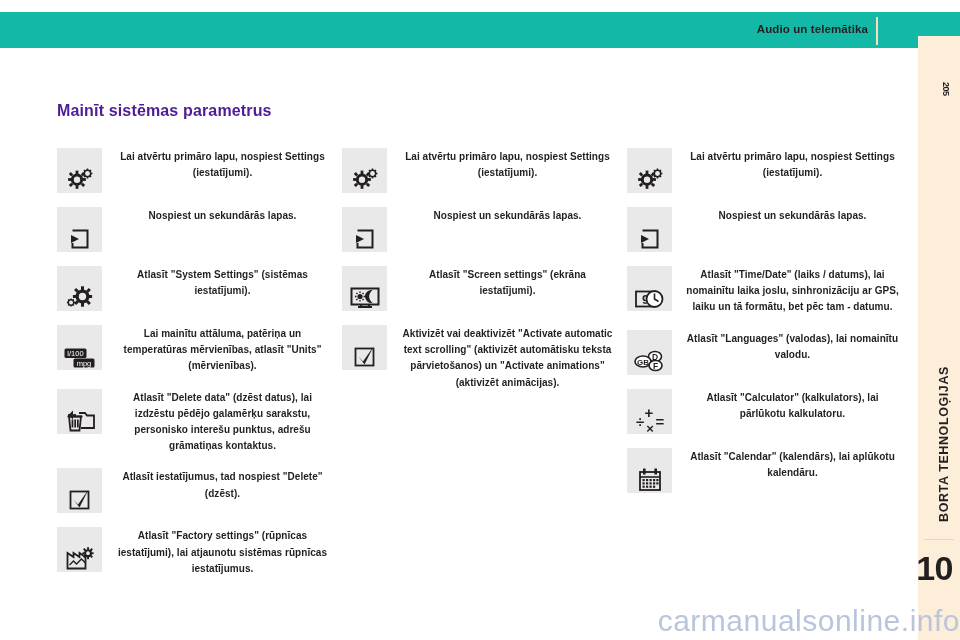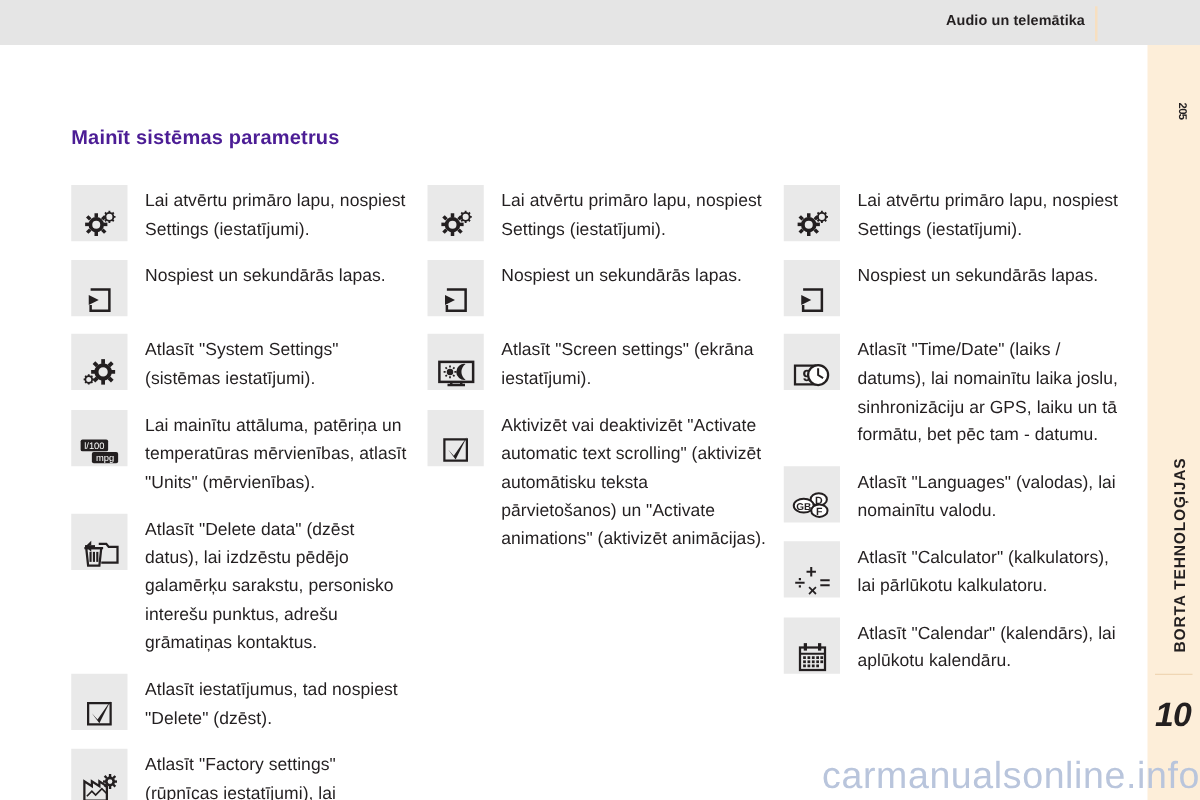--- a/index.html
+++ b/index.html
@@ -11,23 +11,23 @@
   }
   #page {
     position: relative;
     width: 960px; height: 640px;
     background: #ffffff;
   }
 
   
   #header {
     position: absolute;
-    top: 0; left: 0;
+    top: 12px; left: 0;
     width: 960px; height: 36px;
-    background: #e5e5e5;
+    background: #14b8a6;
   }
   #header-title {
     position: absolute;
     right: 92px; top: 11px;
     font-size: 11.5px;
     font-weight: bold;
     color: #231f20;
     letter-spacing: 0.1px;
     white-space: nowrap;
   }
@@ -71,25 +71,24 @@
   }
   #sidebar-divider {
     position: absolute;
     right: 6px; bottom: 100px;
     width: 30px; height: 1px;
     background: #f0d6b4;
   }
   #sidebar-chapter {
     position: absolute;
     right: 7px; bottom: 52px;
-    font-size: 27px;
+    font-size: 34px;
     font-weight: bold;
     color: #231f20;
     letter-spacing: -0.5px;
-    font-style: italic;
   }
 
   
   #page-title {
     position: absolute;
     left: 57px; top: 102px;
     font-size: 16px;
     font-weight: bold;
     color: #4c1d95;
     letter-spacing: 0.15px;
@@ -115,26 +114,27 @@
     width: 45px; height: 45px;
     background: #e9e9e9;
     display: flex;
     align-items: flex-end;
     justify-content: center;
     margin-right: 14px;
   }
   .icon-box svg { display: block; }
   .entry-text {
     flex: 1 1 auto;
-    font-size: 14px;
-    font-weight: normal;
+    font-size: 10px;
+    font-weight: bold;
     line-height: 1.62;
     color: #231f20;
     padding-top: 1px;
     letter-spacing: 0.04px;
+    text-align: center;
   }
 
   
   #watermark {
     position: absolute;
     left: 0; bottom: 0;
     width: 960px;
     text-align: right;
     font-size: 30px;
     color: #b9c5dc;

